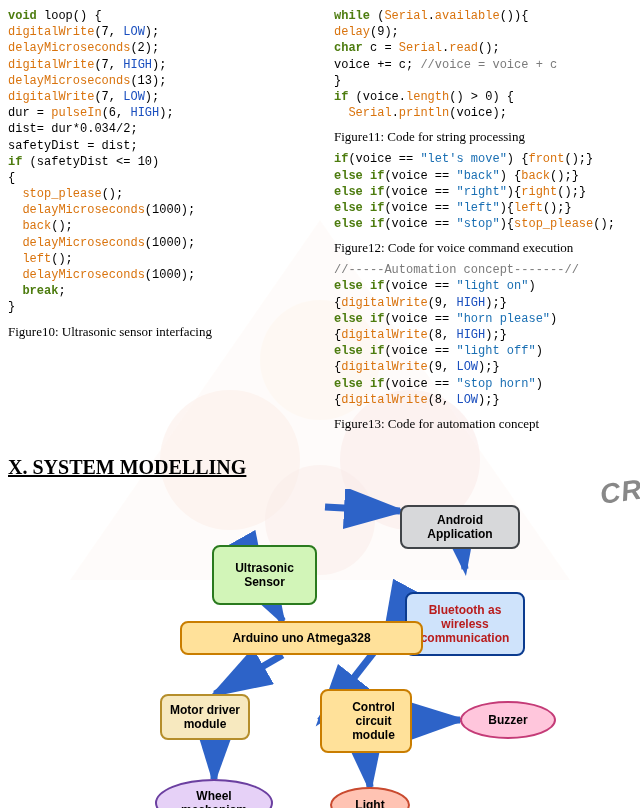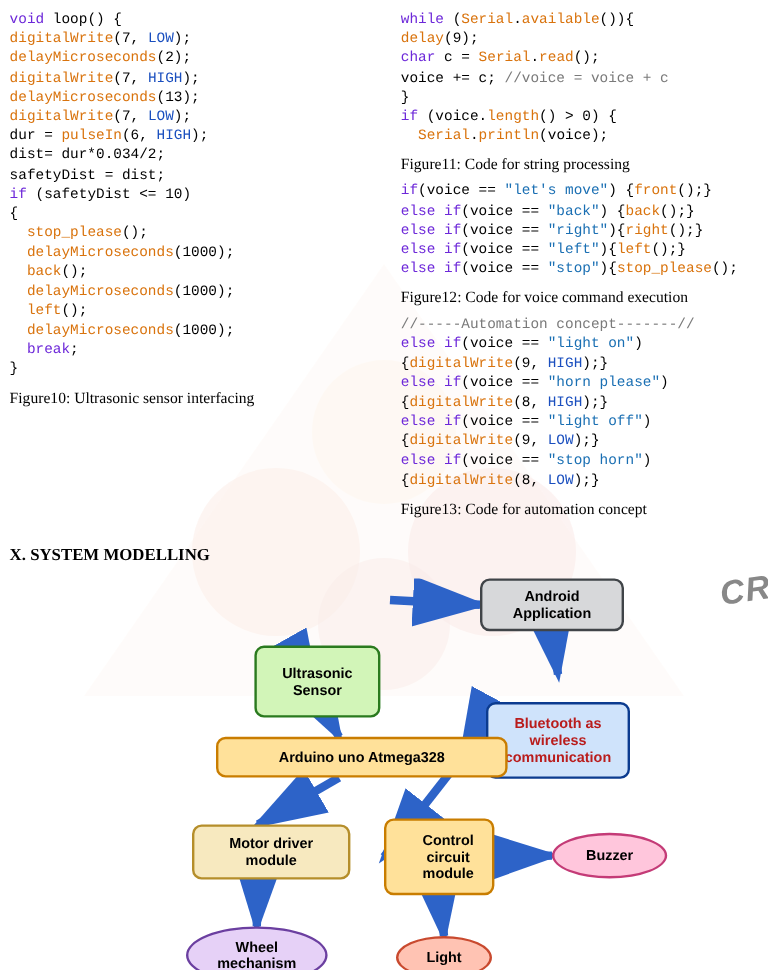--- a/index.html
+++ b/index.html
@@ -34,25 +34,26 @@
     margin: 0;
     white-space: pre;
   }
   .caption {
     font-family: "Times New Roman", serif;
     font-size: 13px;
     margin: 8px 0 6px 0;
   }
   .section-heading {
     font-weight: bold;
-    font-size: 14px;
+    font-size: 20px;
     margin: 18px 0 10px 0;
+    text-decoration: underline;
   }
   
-  .kw   { color: #6d28d9; font-weight: normal; }   
+  .kw   { color: #4d7c0f; font-weight: bold; }   
   .kw2  { color: #1a4fbf; }                       
   .fn   { color: #d9730d; }
   .str  { color: #1a6fb3; }                       
   .cm   { color: #7a7a7a; }                       
   .id   { color: #000; }
   .punc { color: #000; }
 
   
   .flowchart {
     position: relative;
@@ -178,22 +179,22 @@
         <line x1="400" y1="44" x2="405" y2="80"></line>
         <line x1="345" y1="112" x2="325" y2="149"></line>
         <line x1="204.5" y1="100" x2="222.5" y2="132" marker-start="url(#ah)"></line>
         <line x1="222.5" y1="166" x2="155" y2="205"></line>
         <line x1="325" y1="149" x2="260" y2="232"></line>
         <line x1="155" y1="251" x2="154" y2="290"></line>
         <line x1="306" y1="264" x2="310" y2="298"></line>
         <line x1="352" y1="232" x2="400" y2="231"></line>
       </g>
   </svg>
-    <div class="node" style="left: 340px; top: 0px; width: 120px; height: 44px; background: rgb(215, 216, 218); border-color: rgb(64, 68, 72); color: rgb(0, 0, 0);">Android<br>Application</div>
+    <div class="node" style="left: 340px; top: 16px; width: 120px; height: 44px; background: rgb(215, 216, 218); border-color: rgb(64, 68, 72); color: rgb(0, 0, 0);">Android<br>Application</div>
     <div class="node" style="left: 152px; top: 56px; width: 105px; height: 60px; background: rgb(210, 245, 184); border-color: rgb(42, 122, 30); color: rgb(0, 0, 0);">Ultrasonic<br>Sensor</div>
     <div class="node" style="left: 345px; top: 80px; width: 120px; height: 64px; background: rgb(207, 227, 251); border-color: rgb(11, 59, 143); color: #b91c1c; margin-top: 23px;">Bluetooth as<br>wireless<br>communication</div>
     <div class="node" style="left: 120px; top: 132px; width: 243px; height: 34px; background: rgb(255, 225, 154); border-color: rgb(201, 125, 0); color: rgb(0, 0, 0);">Arduino uno Atmega328</div>
-    <div class="node" style="left: 100px; top: 205px; width: 132px; height: 46px; background: rgb(247, 233, 191); border-color: rgb(181, 142, 43); color: rgb(0, 0, 0);">Motor driver<br>module</div>
+    <div class="node" style="left: 100px; top: 205px; width: 90px; height: 46px; background: rgb(247, 233, 191); border-color: rgb(181, 142, 43); color: rgb(0, 0, 0);">Motor driver<br>module</div>
     <div class="node" style="left: 260px; top: 200px; width: 92px; height: 64px; background: rgb(255, 225, 154); border-color: rgb(201, 125, 0); color: rgb(0, 0, 0); padding-left: 23px;">Control<br>circuit<br>module</div>
     <div class="node ell" style="left: 400px; top: 212px; width: 96px; height: 38px; background: rgb(255, 198, 220); border-color: rgb(196, 59, 119); color: #000000;">Buzzer</div>
     <div class="node ell" style="left: 95px; top: 290px; width: 118px; height: 48px; background: rgb(230, 209, 247); border-color: rgb(107, 63, 160); color: rgb(0, 0, 0);">Wheel<br>mechanism</div>
     <div class="node ell" style="left: 270px; top: 298px; width: 80px; height: 36px; background: rgb(255, 195, 179); border-color: rgb(201, 74, 47); color: rgb(0, 0, 0);">Light</div>
   </div>
 
 </body></html>

